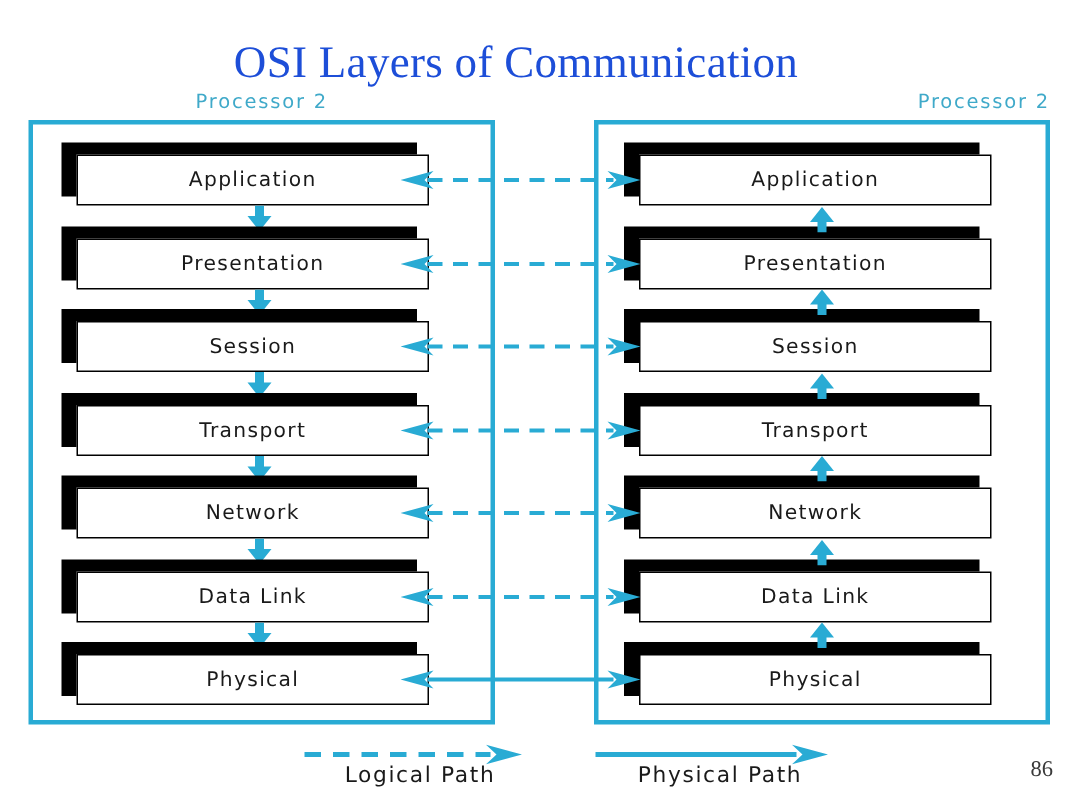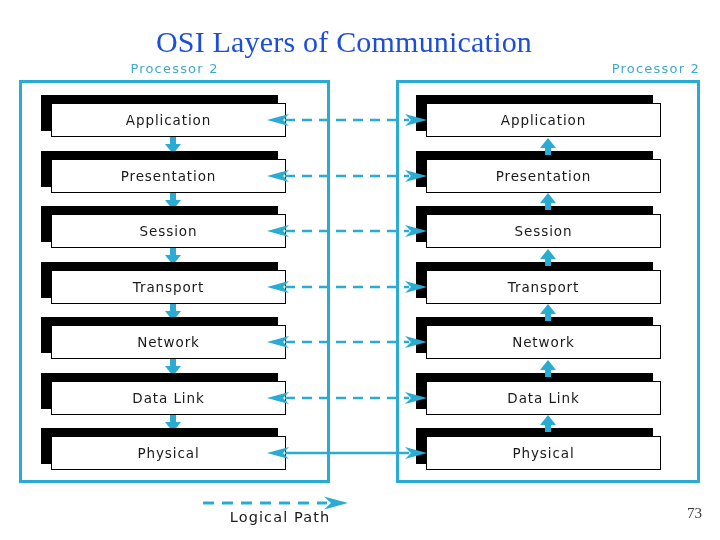--- a/index.html
+++ b/index.html
@@ -362,15 +362,24 @@
   <div id="legend-logical" class="legend-item">
     <div class="legend-arrow">
       <svg width="190" height="14" viewBox="0 0 190 14">
         <line x1="18" y1="7" x2="142" y2="7" stroke="#29ABD4" stroke-width="3.2" stroke-dasharray="11 8"></line>
         <path d="M139,0.5 L163,7 L139,13.5 L146,7 Z" fill="#29ABD4"></path>
       </svg>
     </div>
     <div class="legend-label">Logical Path</div>
   </div>
 
+  <div id="legend-physical" class="legend-item">
+    <div class="legend-arrow">
+      <svg width="190" height="14" viewBox="0 0 190 14">
+        <line x1="12" y1="7" x2="146" y2="7" stroke="#29ABD4" stroke-width="3.2"></line>
+        <path d="M143,0.5 L167,7 L143,13.5 L150,7 Z" fill="#29ABD4"></path>
+      </svg>
+    </div>
+    <div class="legend-label">Physical Path</div>
+  </div>
 </div>
 
-<div id="page-number">73</div>
+<div id="page-number">86</div>
 
 </body></html>

